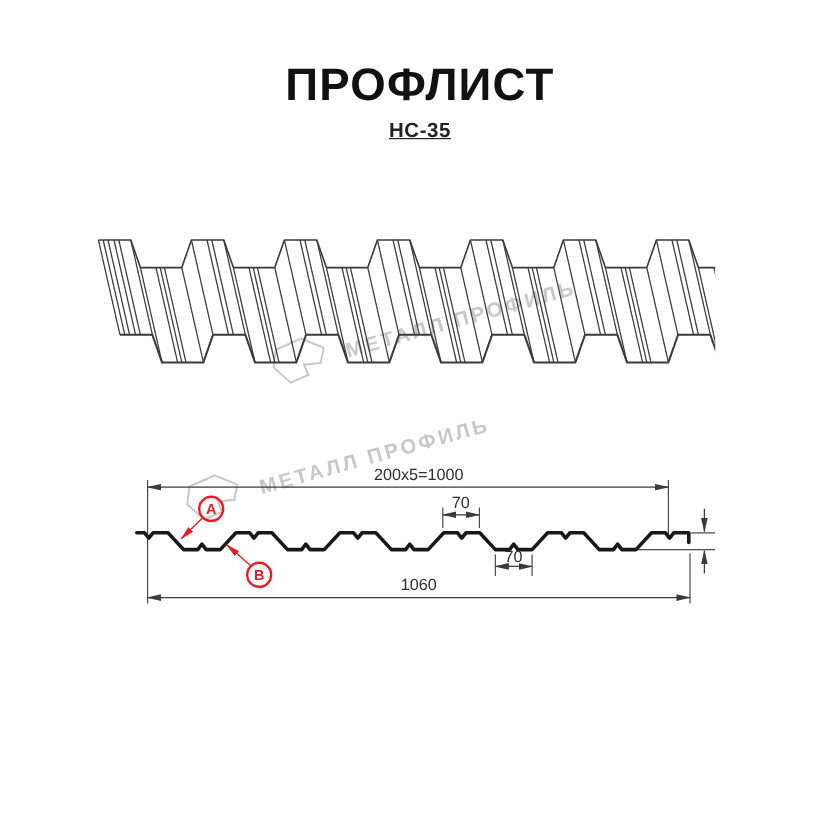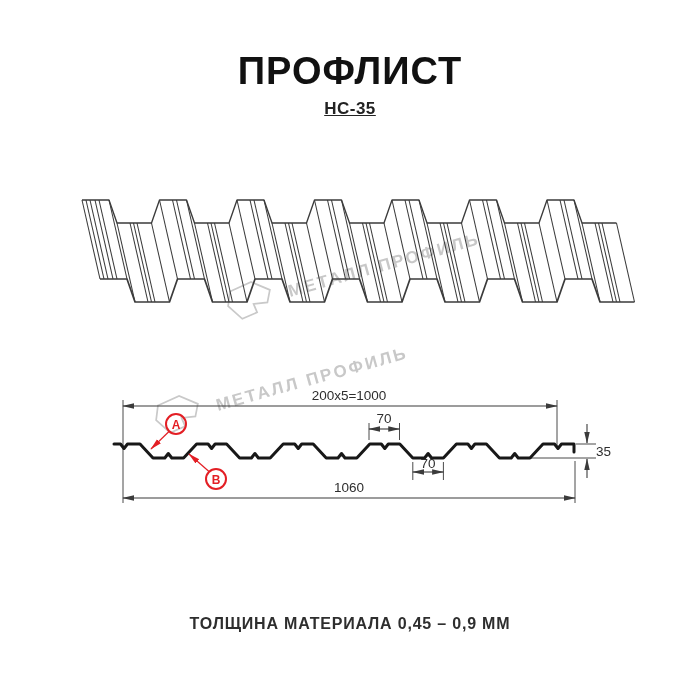--- a/index.html
+++ b/index.html
@@ -1,17 +1,17 @@
 <!DOCTYPE html>
 <html><head>
 <meta charset="utf-8">
 <style>
   html,body{margin:0;padding:0;background:#fff;}
   .page{position:relative;width:596px;height:700px;background:#ffffff;overflow:hidden;
-        font-family:"Liberation Sans", sans-serif;padding-left:47px;}
+        font-family:"Liberation Sans", sans-serif;}
   .title{position:absolute;left:0;top:50px;width:700px;text-align:center;
          font-size:38px;font-weight:bold;letter-spacing:1px;color:#111;}
   .subtitle{position:absolute;left:0;top:99px;width:700px;text-align:center;
          font-size:17px;font-weight:bold;letter-spacing:.5px;color:#222;text-decoration:underline;}
   .footer{position:absolute;left:0;top:615px;width:700px;text-align:center;
          font-size:16px;font-weight:600;letter-spacing:.8px;color:#2e2e2e;}
   .wm{position:absolute;display:flex;align-items:center;gap:9px;
       transform:rotate(-15.5deg);transform-origin:0 50%;z-index:1;pointer-events:none;}
   .wm-text{font-size:17px;font-weight:bold;letter-spacing:2.5px;color:#c8c8c8;white-space:nowrap;}
   #wm1{left:224px;top:288px;}
@@ -164,14 +164,13 @@
       <circle cx="176" cy="424" r="10" fill="none" stroke="#e31e24" stroke-width="2"></circle>
       <text class="red-letter" x="176" y="428.5" text-anchor="middle">A</text>
     </g>
     <g>
       <line x1="209" y1="471.5" x2="189" y2="454" stroke="#e31e24" stroke-width="1.2" marker-end="url(#ar)"></line>
       <circle cx="216" cy="479" r="10" fill="none" stroke="#e31e24" stroke-width="2"></circle>
       <text class="red-letter" x="216" y="483.5" text-anchor="middle">B</text>
     </g>
   </svg>
 
-  <div class="footer">ТОЛЩИНА МАТЕРИАЛА 0,45 – 0,9 ММ</div>
 </div>
 
 </body></html>

